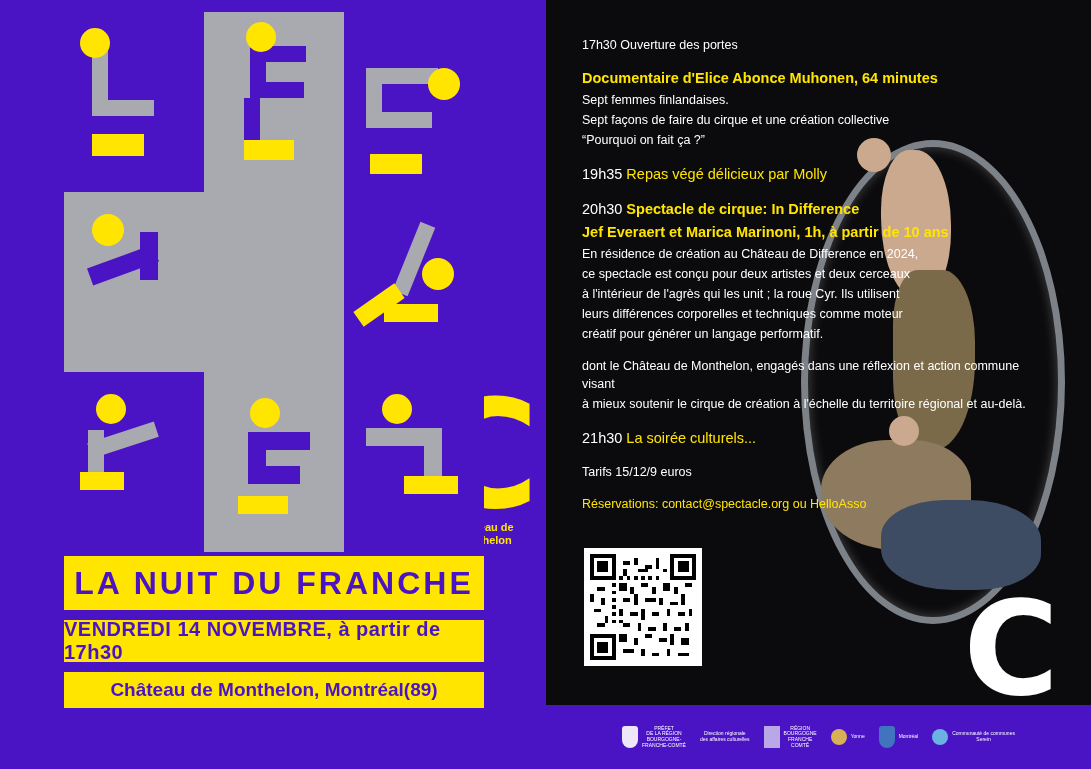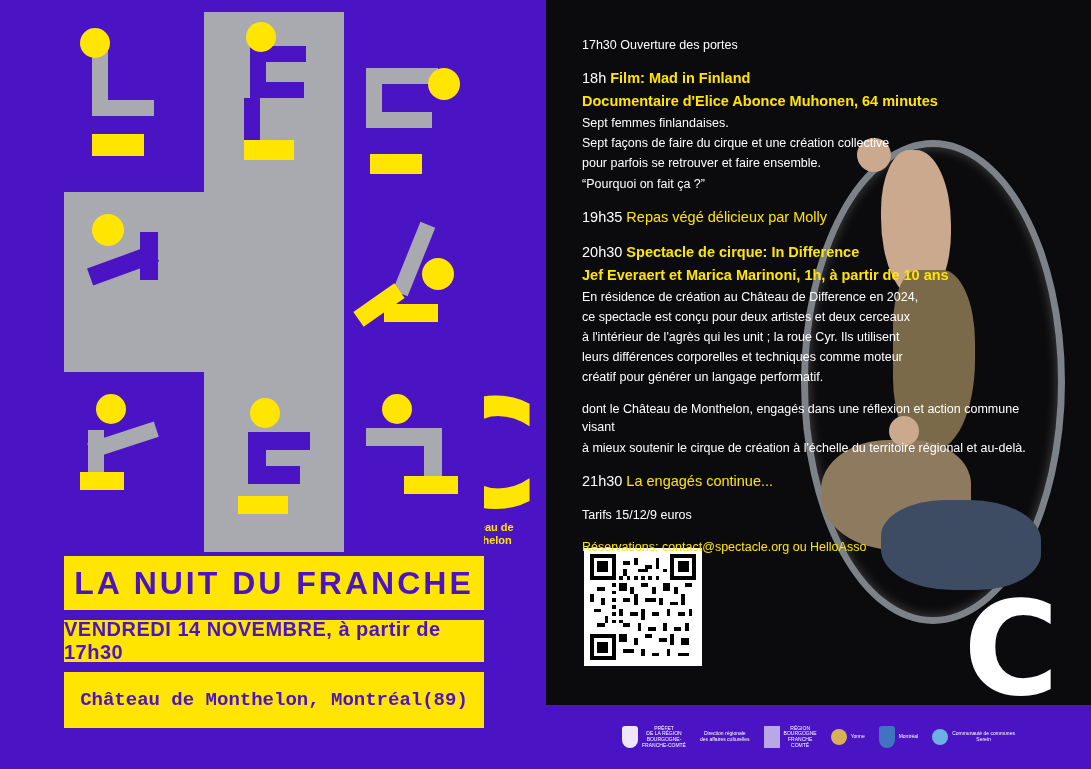--- a/index.html
+++ b/index.html
@@ -87,23 +87,22 @@
     letter-spacing: 3px;
   }
   .band-date {
     top: 620px;
     height: 42px;
     font-size: 20px;
     letter-spacing: 0.5px;
   }
   .band-place {
     top: 672px;
-    height: 56px;
+    height: 36px;
     font-size: 19px;
-    font-family: Liberation Mono, monospace;
   }
 
   
   .right {
     position: absolute;
     left: 546px; top: 0;
     width: 545px; height: 769px;
     background: #0b0b0d;
     overflow: hidden;
   }
@@ -292,28 +291,23 @@
     <div class="text-col">
 
       <div class="blk">
         <p class="line">
           <span>17h30</span>
           <span>Ouverture des portes</span>
         </p>
       </div>
 
       <div class="blk">
-        <p class="line big">
-          <span>18h</span>
-          <span class="hl bold">Film: Mad in Finland</span>
-        </p>
         <p class="line big hl bold">Documentaire d'Elice Abonce Muhonen, 64 minutes</p>
         <p class="line">Sept femmes finlandaises.</p>
         <p class="line">Sept façons de faire du cirque et une création collective</p>
-        <p class="line">pour parfois se retrouver et faire ensemble.</p>
         <p class="line">“Pourquoi on fait ça ?”</p>
       </div>
 
       <div class="blk">
         <p class="line big">
           <span>19h35</span>
           <span class="hl">Repas végé délicieux par Molly</span>
         </p>
       </div>
 
@@ -331,21 +325,21 @@
       </div>
 
       <div class="blk">
         <p class="line">dont le Château de Monthelon, engagés dans une réflexion et action commune visant</p>
         <p class="line">à mieux soutenir le cirque de création à l'échelle du territoire régional et au-delà.</p>
       </div>
 
       <div class="blk">
         <p class="line big">
           <span>21h30</span>
-          <span class="hl">La engagés continue...</span>
+          <span class="hl">La soirée culturels...</span>
         </p>
       </div>
 
       <p class="line" style="margin-bottom:14px;">Tarifs 15/12/9 euros</p>
       <p class="line hl">Réservations: contact@spectacle.org ou HelloAsso</p>
     </div>
 
     <div class="qr">
       <svg width="106" height="106" viewBox="0 0 29 29" shape-rendering="crispEdges">
         <rect width="29" height="29" fill="#ffffff"></rect>

